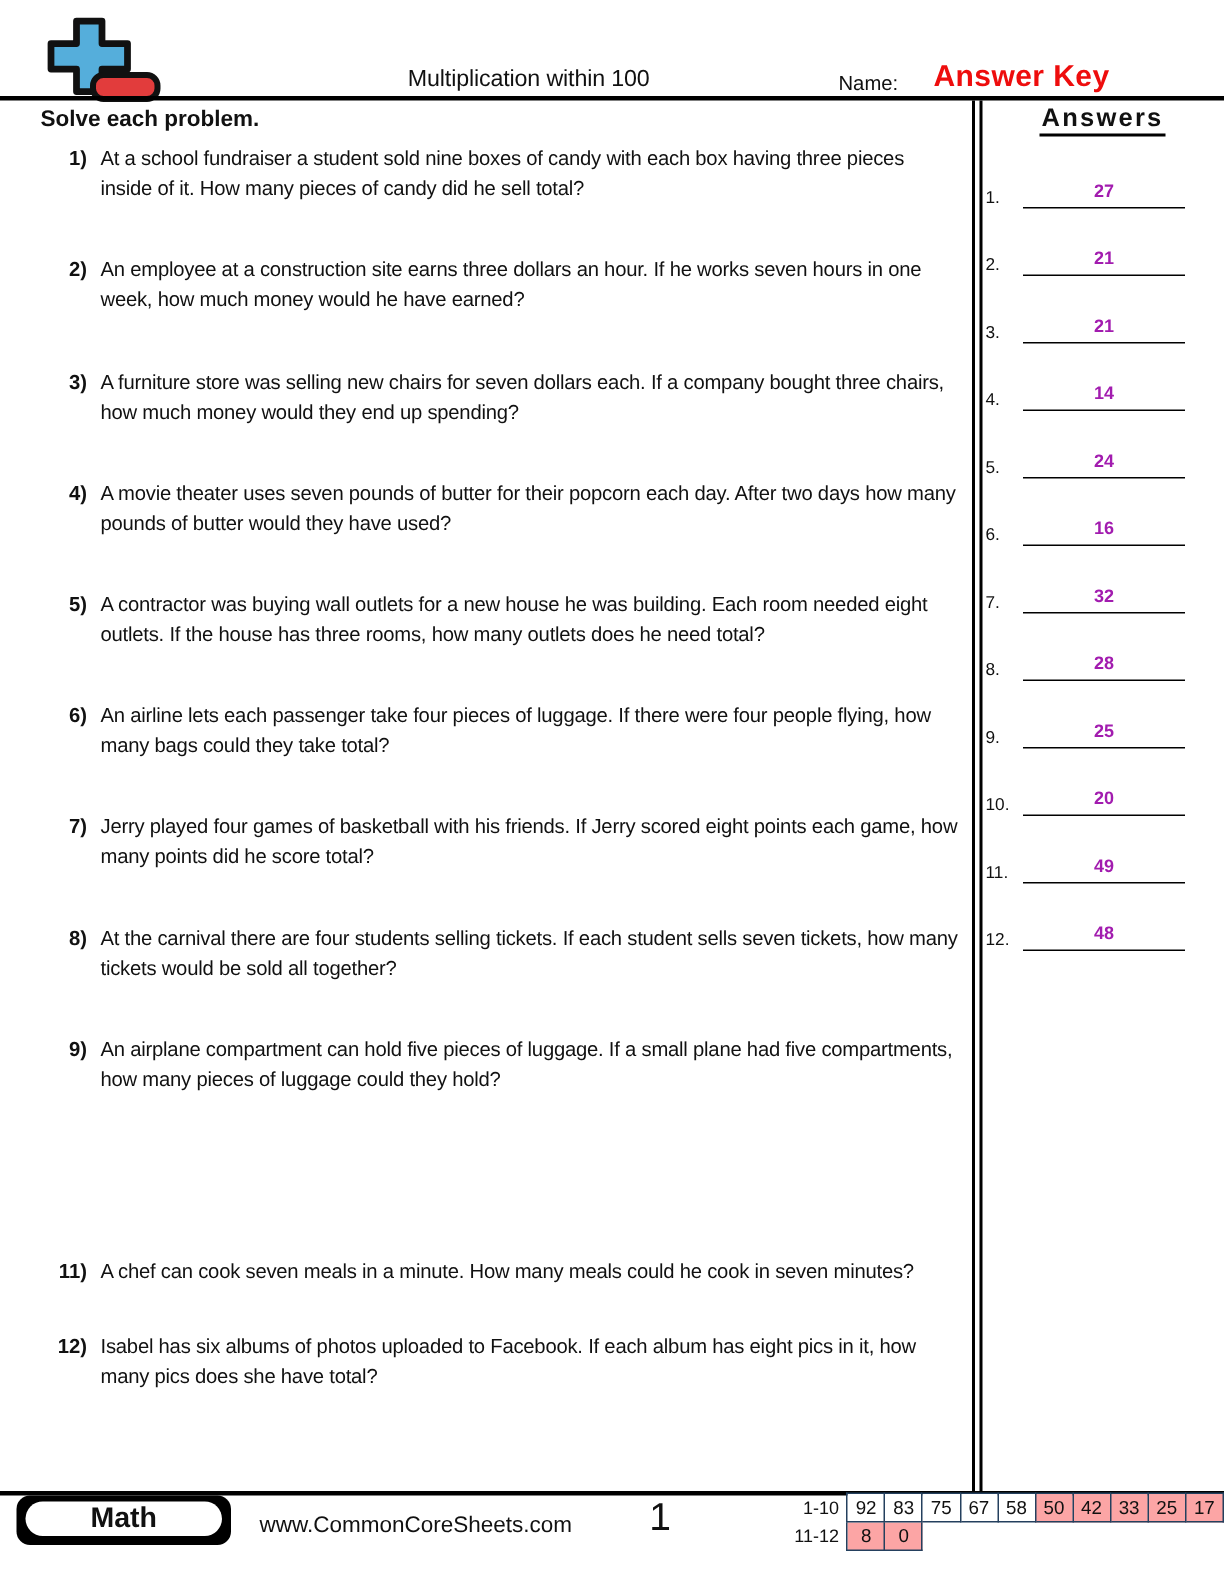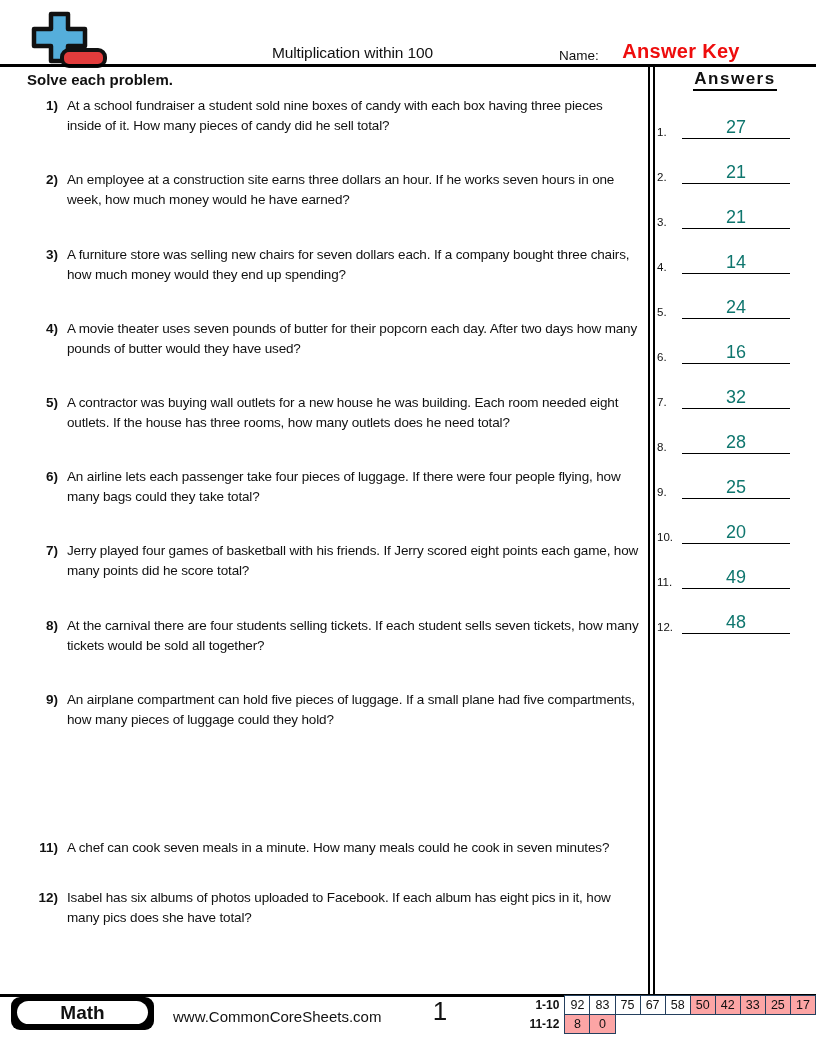--- a/index.html
+++ b/index.html
@@ -21,42 +21,42 @@
          border-left:2px solid #000;border-right:2px solid #000;}
 
   
   .answers-title-wrap{position:absolute;left:656px;top:69px;width:158px;text-align:center;}
   .answers-title{display:inline-block;font-size:17px;font-weight:bold;letter-spacing:1.5px;
                  border-bottom:2.2px solid #000;padding:0 1px 0 1px;}
   .answer-row{position:absolute;left:657px;width:140px;height:42px;
               display:flex;align-items:flex-end;}
   .answer-row .num{width:25px;font-size:11.5px;padding-bottom:1px;}
   .answer-row .blank{width:108px;border-bottom:1.6px solid #000;text-align:center;
-                     font-size:18px;font-weight:normal;color:#0f766e;line-height:22px;}
+                     font-size:12px;font-weight:bold;color:#a21caf;line-height:22px;}
 
   
   .problem{position:absolute;left:26px;width:614px;display:flex;}
   .problem .pnum{width:32px;padding-right:9px;text-align:right;font-weight:bold;
                  font-size:13.5px;line-height:19.5px;flex:none;}
   .problem .ptext{flex:1;font-size:13.5px;line-height:19.5px;letter-spacing:-0.15px;}
 
   
   .footer-line{position:absolute;left:0;top:994px;width:816px;height:2.5px;background:#000;}
   .math-badge{position:absolute;left:11px;top:997px;width:143px;height:33px;
               background:#000;border-radius:9px;}
   .math-pill{position:absolute;left:6px;right:6px;top:4px;bottom:6px;background:#fff;
              border-radius:13px;display:flex;align-items:center;justify-content:center;
              font-size:19px;font-weight:bold;}
   .website{position:absolute;left:173px;top:1008px;font-size:15px;}
   .page-number{position:absolute;left:400px;top:996px;width:80px;text-align:center;font-size:26px;}
   .score-table{position:absolute;left:522px;top:995px;border-collapse:collapse;
                font-size:12.5px;}
   .score-table td{padding:0;}
   .score-table td.lab{border:none;text-align:right;padding-right:5px;font-size:12px;
-                      width:44px;height:19px;font-weight:bold;}
+                      width:44px;height:19px;}
   .score-table td.cell{border:1.6px solid #24405e;width:22px;height:17px;
                        text-align:center;padding:0 2px;background:#fff;}
   .score-table td.shaded{background:#fca5a5;}
 </style>
 </head>
 <body>
 
 <div class="page">
 
   <div class="logo">

